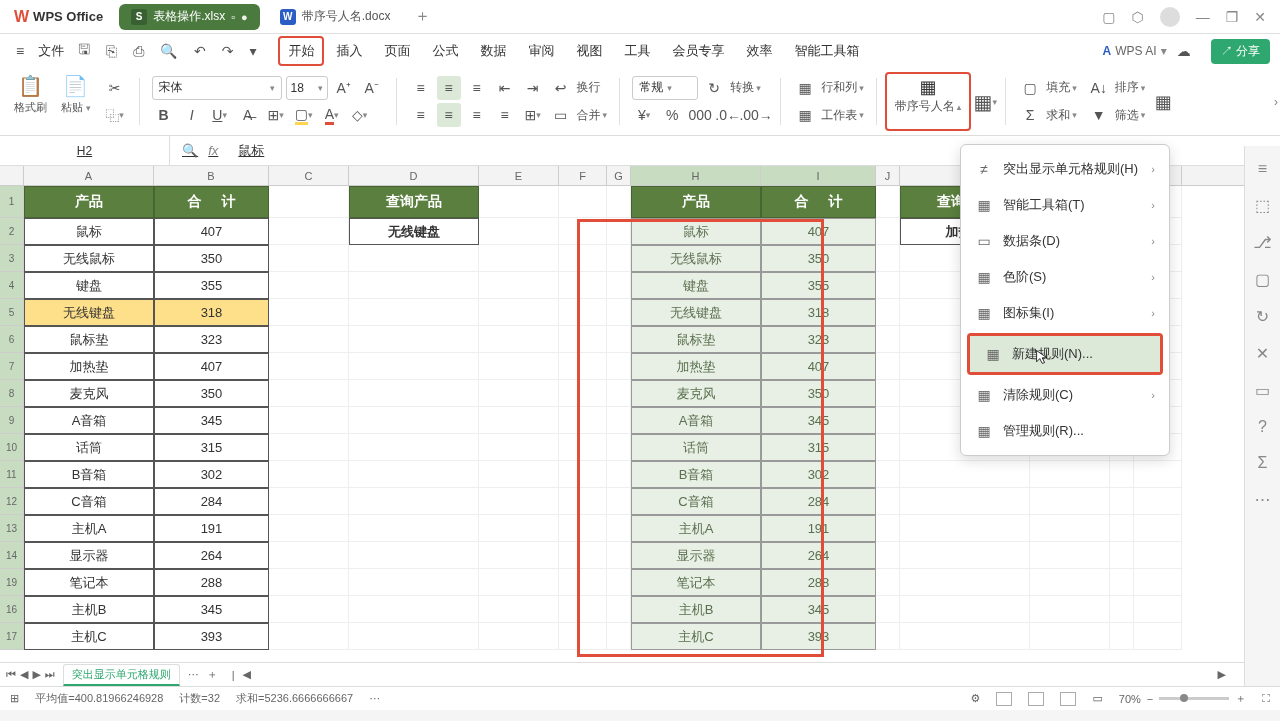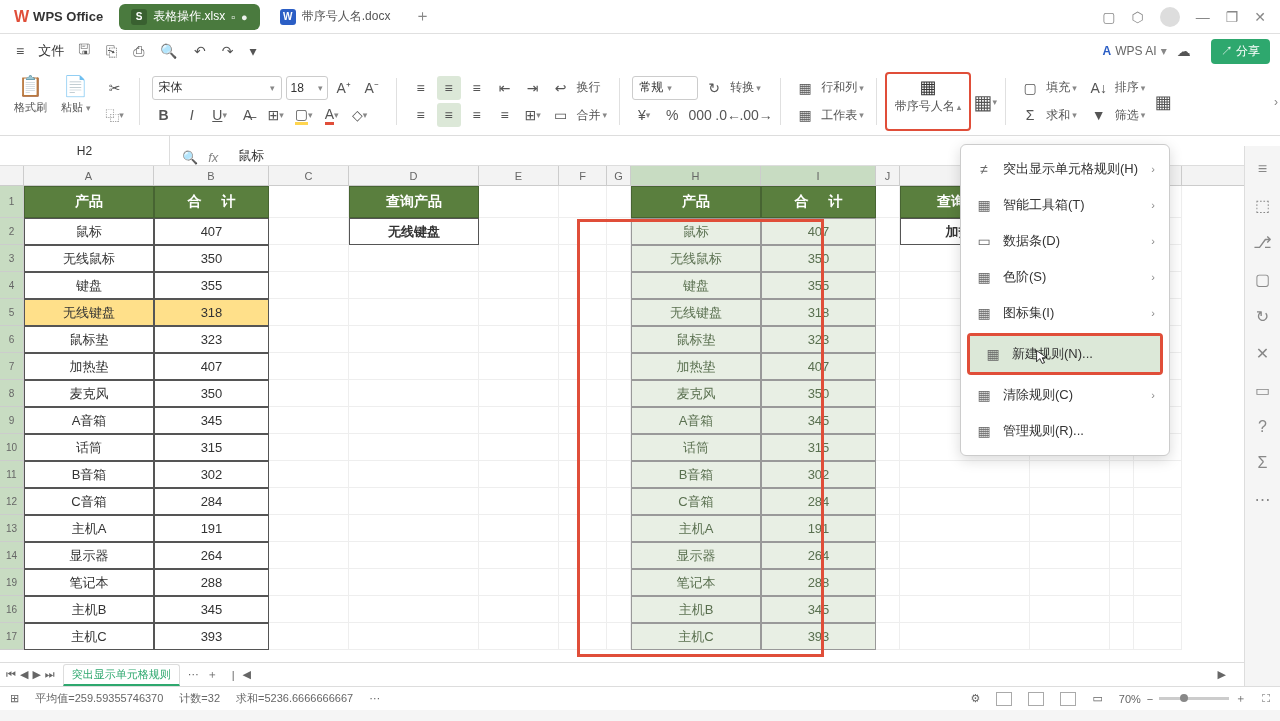--- a/index.html
+++ b/index.html
@@ -44,21 +44,21 @@
   .ribbon-sm.on { background: #dce8d8; border-radius: 3px; }
   .sep { width: 1px; background: #e0e0e0; margin: 6px 6px; }
   .font-name { width: 130px; height: 24px; border: 1px solid #ccc; border-radius: 3px; padding: 0 6px; font-size: 12px; display: flex; align-items: center; justify-content: space-between; }
   .font-size { width: 42px; height: 24px; border: 1px solid #ccc; border-radius: 3px; padding: 0 4px; font-size: 12px; display: flex; align-items: center; justify-content: space-between; }
   .combo { height: 24px; border: 1px solid #ccc; border-radius: 3px; padding: 0 6px; font-size: 12px; display: flex; align-items: center; gap: 4px; }
   .ribbon-label { font-size: 12px; color: #555; display: flex; align-items: center; gap: 2px; }
   .ribbon .caret { font-size: 9px; color: #888; }
   .ribbon .cond-fmt-box { display: flex; flex-direction: column; align-items: center; padding: 2px 8px; border: 2.5px solid #e04e39; border-radius: 4px; }
   
   
-  .formulabar { height: 30px; background: #fff; border-bottom: 1px solid #ddd; display: flex; align-items: flex-end; }
+  .formulabar { height: 30px; background: #fff; border-bottom: 1px solid #ddd; display: flex; align-items: center; text-decoration: underline; }
   .namebox { width: 170px; border-right: 1px solid #ddd; padding: 0 10px; font-size: 12px; height: 100%; display: flex; align-items: center; justify-content: center; }
   .fb-icons { display: flex; gap: 10px; padding: 0 12px; color: #888; font-size: 13px; }
   .fb-input { flex: 1; padding: 0 8px; font-size: 13px; }
   
   
   .grid-wrap { position: relative; height: 496px; background: #fff; overflow: hidden; }
   .colheads { display: flex; height: 20px; background: #f3f3f3; border-bottom: 1px solid #ccc; position: sticky; top: 0; }
   .ch { border-right: 1px solid #ccc; display: flex; align-items: center; justify-content: center; font-size: 11px; color: #666; background:#f3f3f3;}
   .ch.sel { background: #c8dcc2; }
   .corner { width: 24px; background: #f3f3f3; border-right: 1px solid #ccc; }
@@ -133,20 +133,33 @@
 <div class="menubar">
   <span class="icon-btn">≡</span>
   <span class="file-menu">文件</span>
   <span class="icon-btn">🖫</span>
   <span class="icon-btn">⎘</span>
   <span class="icon-btn">⎙</span>
   <span class="icon-btn">🔍</span>
   <span class="icon-btn">↶</span>
   <span class="icon-btn">↷</span>
   <span class="icon-btn">▾</span>
+  <div class="menu-tabs">
+    <span class="menu-tab active">开始</span>
+    <span class="menu-tab">插入</span>
+    <span class="menu-tab">页面</span>
+    <span class="menu-tab">公式</span>
+    <span class="menu-tab">数据</span>
+    <span class="menu-tab">审阅</span>
+    <span class="menu-tab">视图</span>
+    <span class="menu-tab">工具</span>
+    <span class="menu-tab">会员专享</span>
+    <span class="menu-tab">效率</span>
+    <span class="menu-tab">智能工具箱</span>
+  </div>
   <div class="menubar-spacer"></div>
   <div class="wps-ai">
       <span class="a">A</span>
       <span>WPS AI</span>
       <span style="color:#888">▾</span>
     </div>
   <span class="icon-btn">☁</span>
   <div class="share-btn">↗ <span>分享</span></div>
 </div>
 
@@ -702,21 +715,21 @@
   <span>＋</span>
   <span style="margin-left:6px">|</span>
   <span>◀</span>
   <div style="flex:1"></div>
   <span>▶</span>
   <span style="width:40px"></span>
 </div>
 
 <div class="statusbar">
   <span>⊞</span>
-  <span>平均值=259.59355746370</span>
+  <span>平均值=400.81966246928</span>
   <span>计数=32</span>
   <span>求和=5236.6666666667</span>
   <span>⋯</span>
   <div class="sp"></div>
   <span>⚙</span>
   <span class="vbtn"></span>
   <span class="vbtn"></span>
   <span class="vbtn"></span>
   <span>▭</span>
   <div class="zoom">

